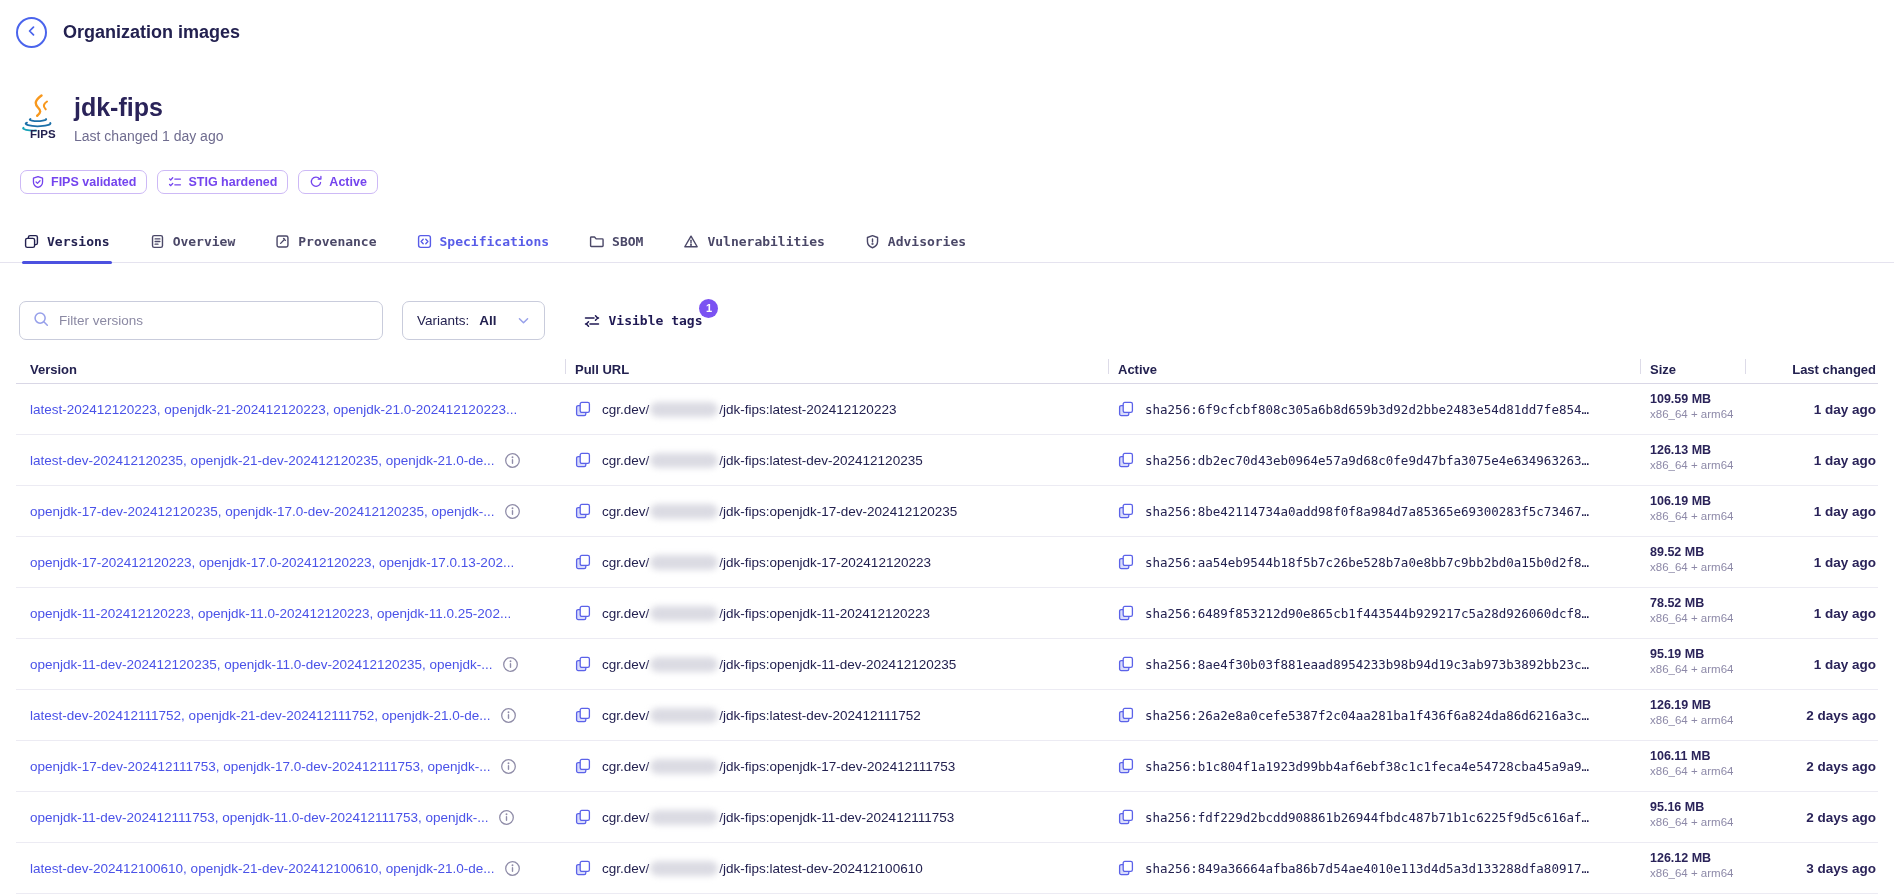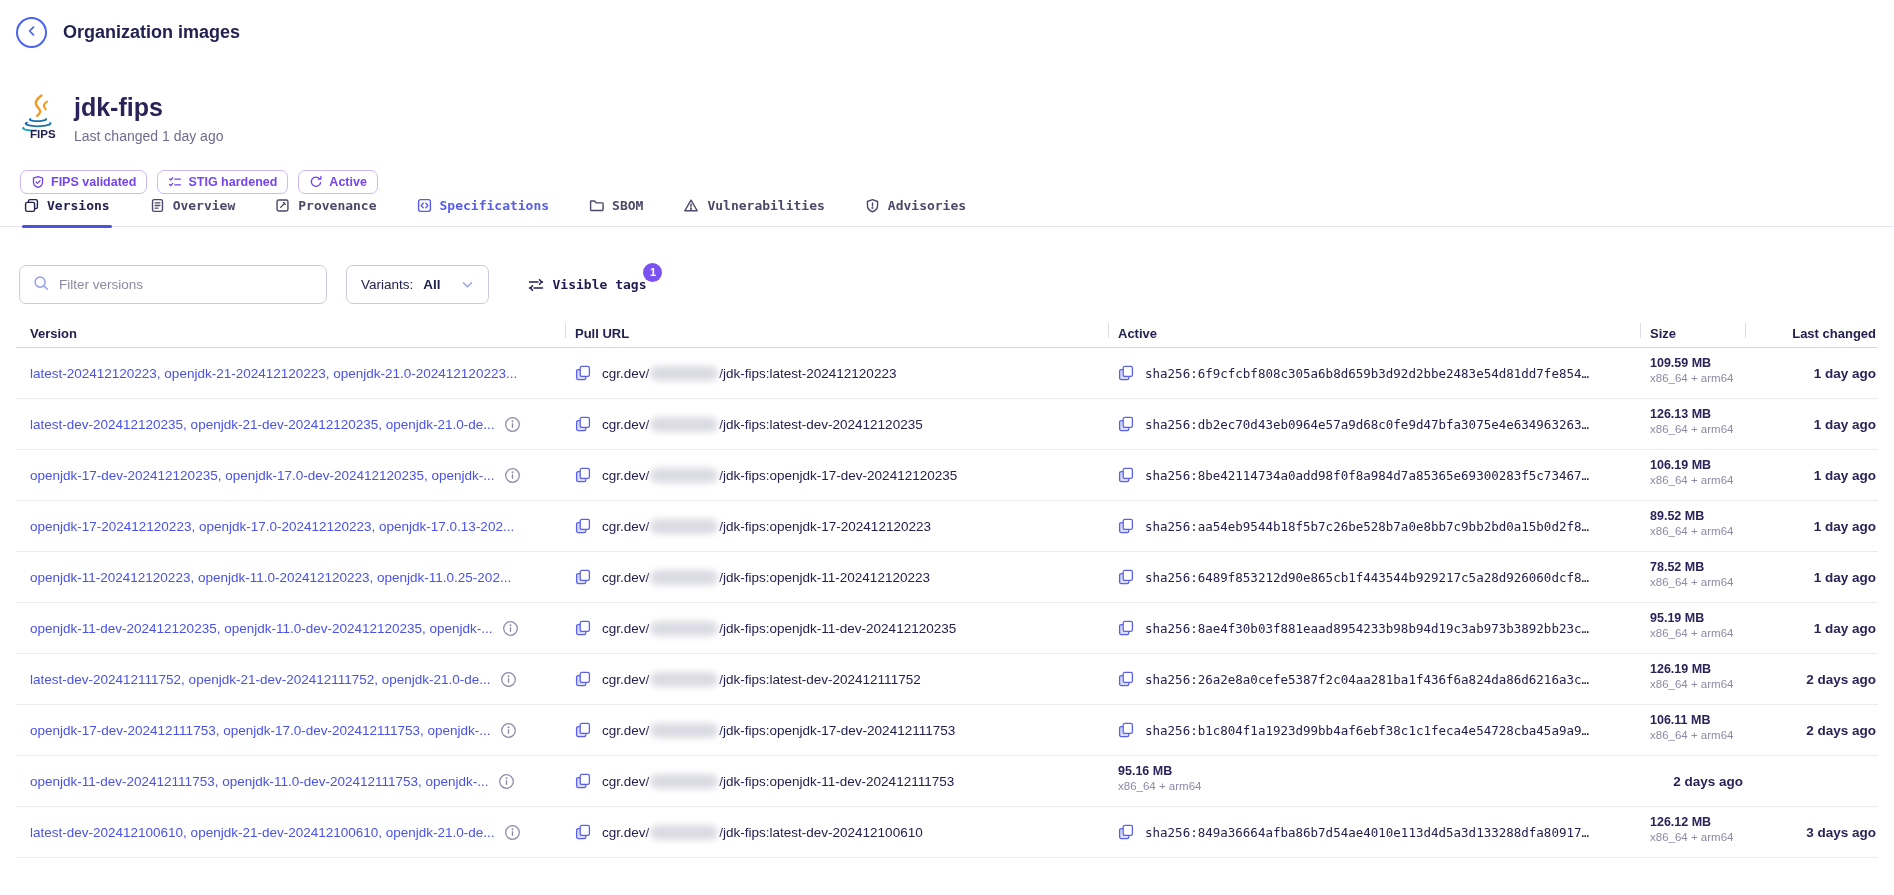--- a/index.html
+++ b/index.html
@@ -15,33 +15,33 @@
   .title-row { display:flex; align-items:flex-start; gap:14px; margin:46px 0 0 20px; }
   .image-title { font-size:25px; font-weight:600; color:#2A2359; line-height:1.1; }
   .image-subtitle { font-size:14px; color:#6F6C8F; margin-top:6px; }
 
   .badges-row { display:flex; gap:10px; margin:26px 0 0 20px; }
   .badge { display:flex; align-items:center; gap:6px; border:1px solid #CDБ9F6;
     border:1px solid #CDB9F6; border-radius:7px; padding:4px 10px;
     color:#7444EE; font-size:12.5px; font-weight:bold; background:#fff; }
 
   
-  .tabs-bar { border-bottom:1px solid #E5E3EF; padding:0 22px; display:flex; gap:36px; }
+  .tabs-bar { margin-top:36px; border-bottom:1px solid #E5E3EF; padding:0 22px; display:flex; gap:36px; }
   .tab { display:flex; align-items:center; gap:8px; padding:4px 2px 13px 2px;
     font-family:"DejaVu Sans Mono", monospace; font-size:13px; font-weight:bold;
     color:#4B4868; cursor:pointer; position:relative; }
   .tab.active { color:#232150; }
   .tab.active::after { content:""; position:absolute; left:0; right:0; bottom:-2px;
     height:3px; background:#4C51E0; border-radius:2px; }
   .tab.highlight { color:#585CE8; }
   .tab svg { flex:0 0 auto; }
 
   
   .toolbar { display:flex; align-items:center; margin:38px 22px 0 19px; }
-  .filter-box { width:308px; height:39px; border:1px solid #C9CCDC; border-radius:7px;
+  .filter-box { width:364px; height:39px; border:1px solid #C9CCDC; border-radius:7px;
     display:flex; align-items:center; gap:9px; padding:0 12px; background:#fff; }
   .filter-box input { border:none; outline:none; flex:1; font-size:13.5px;
     font-family:"Liberation Sans", sans-serif; color:#232150; background:transparent; }
   .filter-box input::placeholder { color:#8B89A3; }
   .variants-box { margin-left:19px; height:39px; border:1px solid #C9CCDC; border-radius:7px;
     display:flex; align-items:center; gap:10px; padding:11px 14px; font-size:13.5px; cursor:pointer; background:#fff; }
   .variants-box .val { font-weight:bold; }
   .visible-tags { margin-left:39px; display:flex; align-items:center; gap:9px;
     font-family:"DejaVu Sans Mono", monospace; font-size:13px; font-weight:bold;
     color:#201A54; position:relative; cursor:pointer; }
@@ -520,20 +520,29 @@
      </div>
      <div class="cell pull">
        <span class="copy-btn">
             <svg width="16" height="16" viewBox="0 0 16 16">
               <rect x="1.6" y="4.6" width="9.2" height="10" rx="1.6" fill="#D9DCFB" stroke="#5B62E9" stroke-width="1.3"></rect>
               <rect x="5.2" y="1.4" width="9.2" height="10" rx="1.6" fill="#ffffff" stroke="#5B62E9" stroke-width="1.3"></rect>
             </svg>
           </span>
        <span class="pull-text">cgr.dev/<span class="redact"></span>/jdk-fips:openjdk-11-dev-202412111753</span>
      </div>
+     <div class="cell digest">
+       <span class="copy-btn">
+            <svg width="16" height="16" viewBox="0 0 16 16">
+              <rect x="1.6" y="4.6" width="9.2" height="10" rx="1.6" fill="#D9DCFB" stroke="#5B62E9" stroke-width="1.3"></rect>
+              <rect x="5.2" y="1.4" width="9.2" height="10" rx="1.6" fill="#ffffff" stroke="#5B62E9" stroke-width="1.3"></rect>
+            </svg>
+          </span>
+       <span class="digest-text">sha256:fdf229d2bcdd908861b26944fbdc487b71b1c6225f9d5c616af…</span>
+     </div>
      <div class="cell size">
        <div class="size-main">95.16 MB</div>
        <div class="size-arch">x86_64 + arm64</div>
      </div>
      <div class="cell changed">2 days ago</div>
       </div>
       <div class="trow">
         <div class="cell version">
        <a class="version-link">latest-dev-202412100610, openjdk-21-dev-202412100610, openjdk-21.0-de...</a>
        <span class="info-btn">

